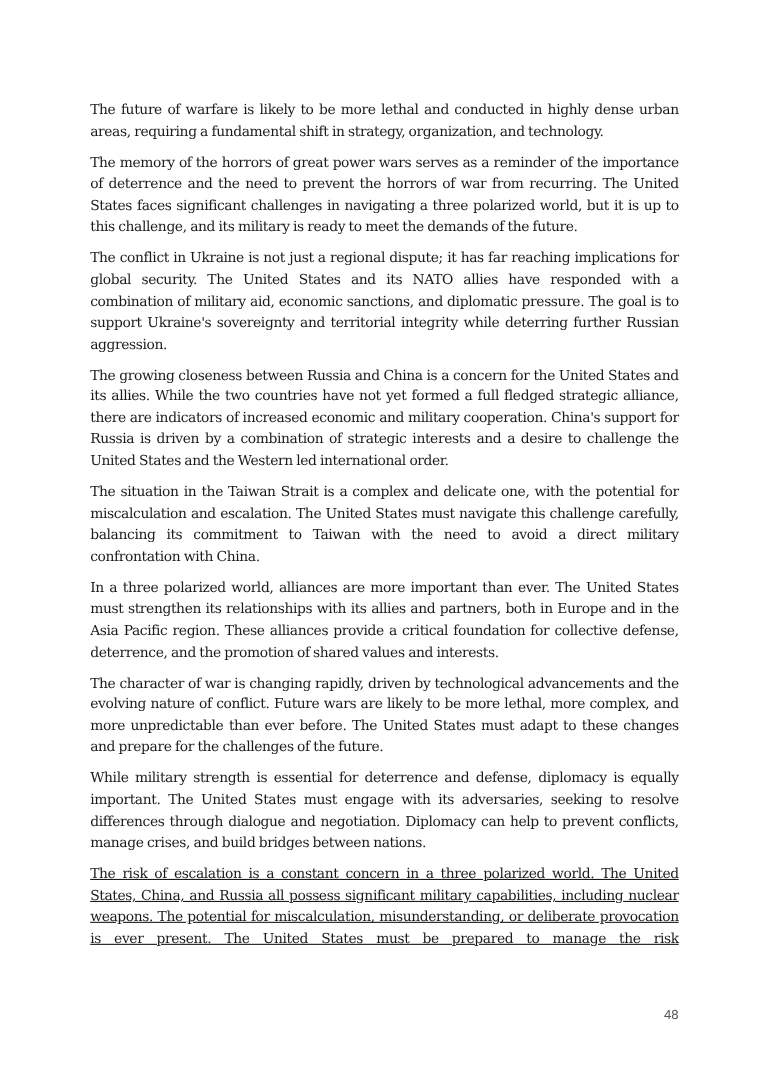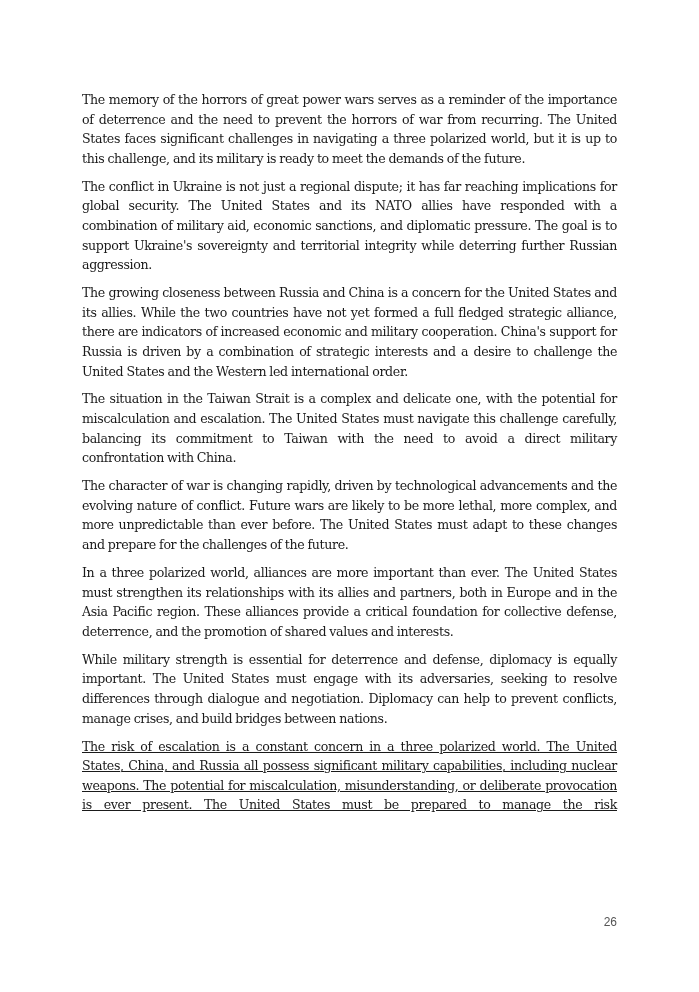--- a/index.html
+++ b/index.html
@@ -48,23 +48,24 @@
       font-family: "Liberation Sans", "DejaVu Sans", sans-serif;
       font-size: 12px;
       color: #555555;
     }
   </style>
 </head>
 <body>
 
 <div class="page">
   <div class="body-text">
+    <p>The future of warfare is likely to be more lethal and conducted in highly dense urban areas, requiring a fundamental shift in strategy, organization, and technology.</p>
     <p>The memory of the horrors of great power wars serves as a reminder of the importance of deterrence and the need to prevent the horrors of war from recurring. The United States faces significant challenges in navigating a three polarized world, but it is up to this challenge, and its military is ready to meet the demands of the future.</p>
     <p>The conflict in Ukraine is not just a regional dispute; it has far reaching implications for global security. The United States and its NATO allies have responded with a combination of military aid, economic sanctions, and diplomatic pressure. The goal is to support Ukraine's sovereignty and territorial integrity while deterring further Russian aggression.</p>
     <p>The growing closeness between Russia and China is a concern for the United States and its allies. While the two countries have not yet formed a full fledged strategic alliance, there are indicators of increased economic and military cooperation. China's support for Russia is driven by a combination of strategic interests and a desire to challenge the United States and the Western led international order.</p>
     <p>The situation in the Taiwan Strait is a complex and delicate one, with the potential for miscalculation and escalation. The United States must navigate this challenge carefully, balancing its commitment to Taiwan with the need to avoid a direct military confrontation with China.</p>
+    <p>In a three polarized world, alliances are more important than ever. The United States must strengthen its relationships with its allies and partners, both in Europe and in the Asia Pacific region. These alliances provide a critical foundation for collective defense, deterrence, and the promotion of shared values and interests.</p>
     <p>The character of war is changing rapidly, driven by technological advancements and the evolving nature of conflict. Future wars are likely to be more lethal, more complex, and more unpredictable than ever before. The United States must adapt to these changes and prepare for the challenges of the future.</p>
-    <p>In a three polarized world, alliances are more important than ever. The United States must strengthen its relationships with its allies and partners, both in Europe and in the Asia Pacific region. These alliances provide a critical foundation for collective defense, deterrence, and the promotion of shared values and interests.</p>
     <p>While military strength is essential for deterrence and defense, diplomacy is equally important. The United States must engage with its adversaries, seeking to resolve differences through dialogue and negotiation. Diplomacy can help to prevent conflicts, manage crises, and build bridges between nations.</p>
     <p class="last-cut">The risk of escalation is a constant concern in a three polarized world. The United States, China, and Russia all possess significant military capabilities, including nuclear weapons. The potential for miscalculation, misunderstanding, or deliberate provocation is ever present. The United States must be prepared to manage the risk</p>
   </div>
-  <div class="page-number">26</div>
+  <div class="page-number">48</div>
 </div>
 
 </body></html>

